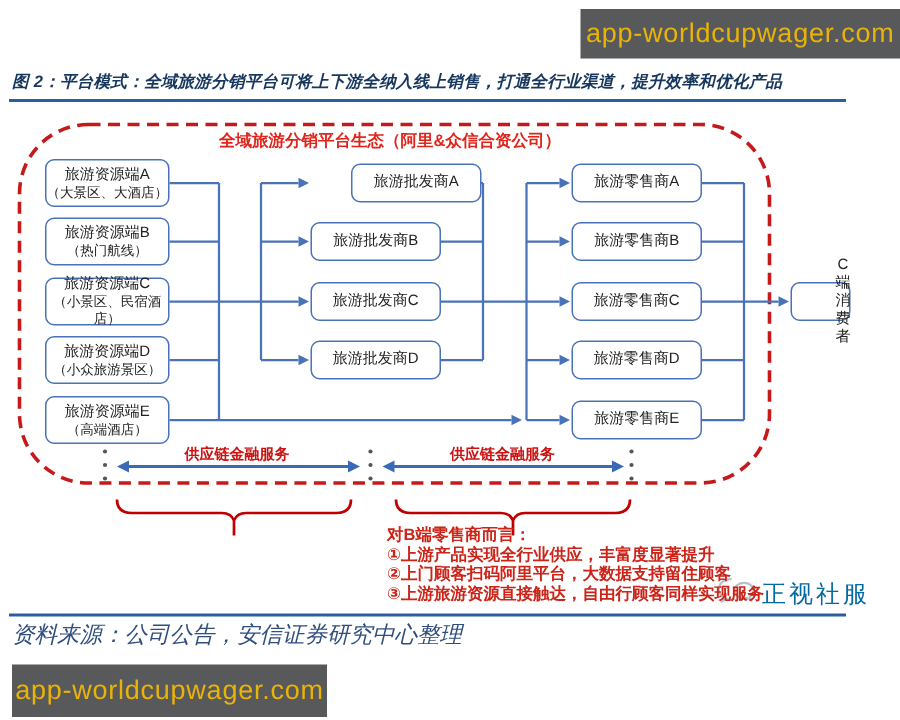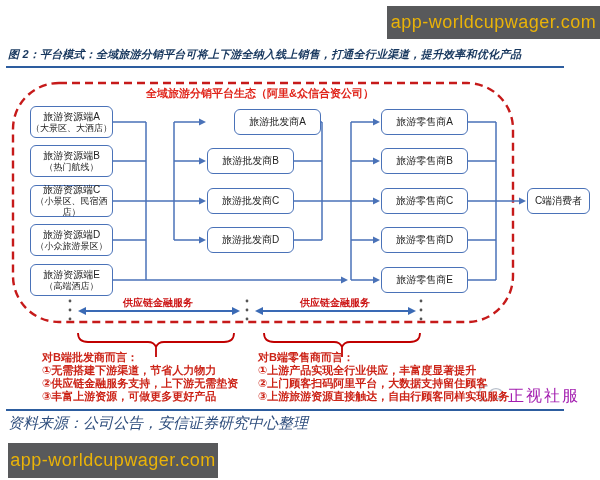--- a/index.html
+++ b/index.html
@@ -17,21 +17,21 @@
   .box .ds{font-size:9px;line-height:11px;}
   .eco-title{position:absolute;left:108px;top:86px;width:304px;text-align:center;
              font-size:11px;font-weight:bold;color:#e0251b;z-index:3;}
   .fin-label{position:absolute;top:296px;width:130px;text-align:center;font-size:10px;
              font-weight:bold;color:#cc1414;z-index:3;}
   .notes{position:absolute;top:351px;z-index:3;color:#cc2418;font-size:11px;font-weight:bold;
          line-height:13px;white-space:nowrap;}
   .src{position:absolute;left:8px;top:414px;font-size:15px;font-style:italic;color:#2f4e7d;
        font-family:"Liberation Serif","DejaVu Serif",serif;}
   .wm{position:absolute;left:477px;top:384px;display:flex;align-items:center;z-index:2;}
-  .wm-text{font-size:16px;color:#a21caf;letter-spacing:2px;margin-left:3px;}
+  .wm-text{font-size:16px;color:#0369a1;letter-spacing:2px;margin-left:3px;}
   svg.layer{position:absolute;left:0;top:0;z-index:1;}
 </style>
 </head>
 <body>
 
 <div id="page">
 
   <div class="badge" style="left:387px;top:6px;width:213px;height:33px;">
     <span>app-worldcupwager.com</span>
   </div>
@@ -155,33 +155,27 @@
   <div class="box" style="left:381px;top:188px;width:87px;height:26px;">
     <span class="nm">旅游零售商C</span>
   </div>
   <div class="box" style="left:381px;top:227px;width:87px;height:26px;">
     <span class="nm">旅游零售商D</span>
   </div>
   <div class="box" style="left:381px;top:267px;width:87px;height:26px;">
     <span class="nm">旅游零售商E</span>
   </div>
 
-  <div class="box" style="left:527px;top:188px;width:63px;height:26px;">
+  <div class="box" style="left:527px;top:188px;width:40px;height:26px;padding-left:30px;">
     <span class="nm">C端消费者</span>
   </div>
 
   <div class="fin-label" style="left:93px;">供应链金融服务</div>
   <div class="fin-label" style="left:270px;">供应链金融服务</div>
 
-  <div class="notes" style="left:42px;">
-    <div>对B端批发商而言：</div>
-    <div>①无需搭建下游渠道，节省人力物力</div>
-    <div>②供应链金融服务支持，上下游无需垫资</div>
-    <div>③丰富上游资源，可做更多更好产品</div>
-  </div>
   <div class="notes" style="left:258px;">
     <div>对B端零售商而言：</div>
     <div>①上游产品实现全行业供应，丰富度显著提升</div>
     <div>②上门顾客扫码阿里平台，大数据支持留住顾客</div>
     <div>③上游旅游资源直接触达，自由行顾客同样实现服务</div>
   </div>
 
   <div class="wm">
     <svg width="28" height="24" viewBox="0 0 30 26">
       <path d="M11.5,2 C6.3,2 2.2,5.4 2.2,9.6 C2.2,12 3.5,14.1 5.6,15.4 L4.8,18.2 L7.9,16.6 C9,17 10.2,17.2 11.5,17.2" fill="none" stroke="#b9c0cb" stroke-width="1.6"></path>

